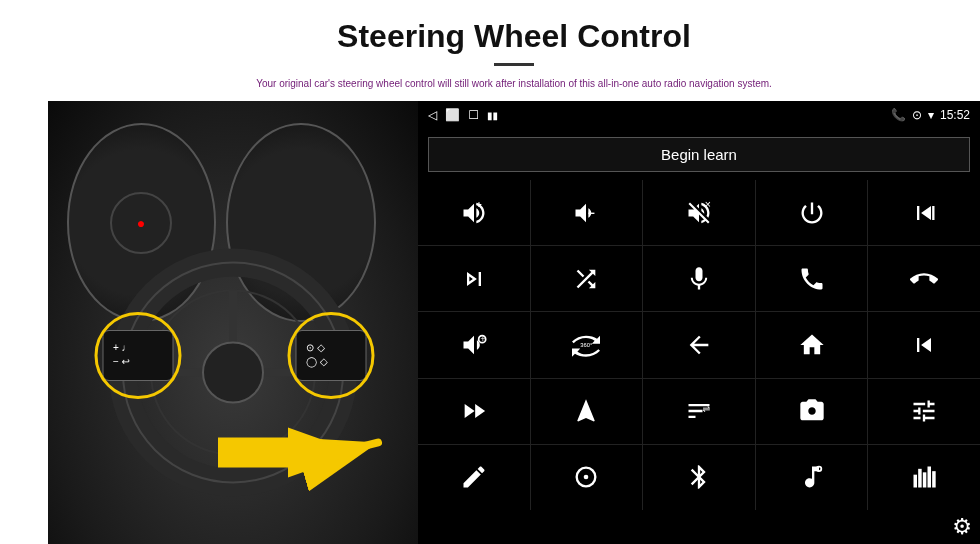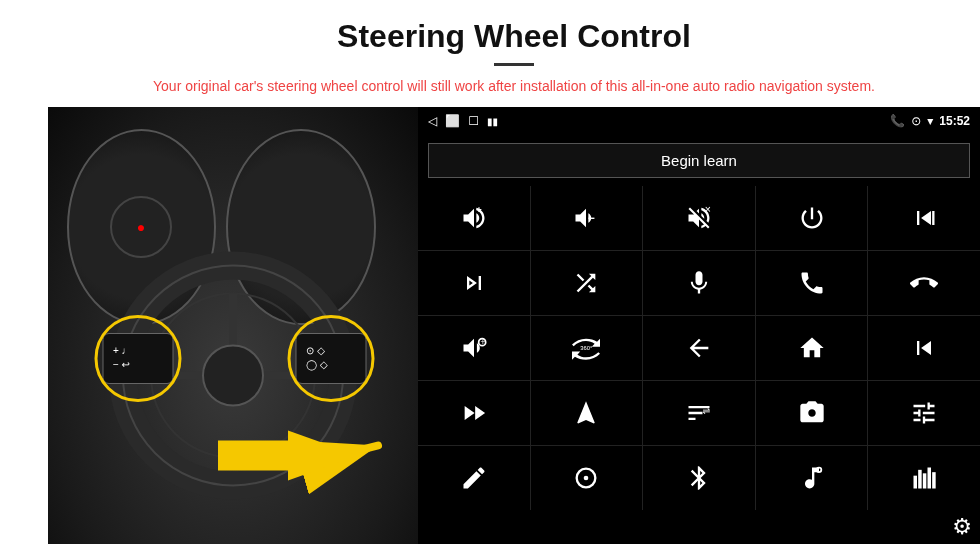--- a/index.html
+++ b/index.html
@@ -35,22 +35,22 @@
     }
 
     .title-divider {
       width: 40px;
       height: 3px;
       background: #333;
       margin: 0 auto 10px;
     }
 
     .subtitle {
-      font-size: 14px;
-      color: #ef4444;
+      font-size: 10px;
+      color: #701a75;
       line-height: 1.5;
       max-width: 780px;
       margin: 0 auto;
     }
 
     .content-area {
       display: flex;
       width: 100%;
       flex: 1;
       overflow: hidden;
@@ -276,21 +276,21 @@
         <div class="status-left">
           <span>◁</span>
           <span>⬜</span>
           <span>☐</span>
           <span style="font-size:10px;">▮▮</span>
         </div>
         <div class="status-right">
           <span>📞</span>
           <span>⊙</span>
           <span>▾</span>
-          <span style="font-weight:bold;">15:52</span>
+          <span style="font-weight:normal;">15:52</span>
         </div>
       </div>
 
       <div class="begin-learn-row">
         <button class="begin-learn-btn">Begin learn</button>
       </div>
 
       <div class="control-grid">
 
         <div class="ctrl-cell">

